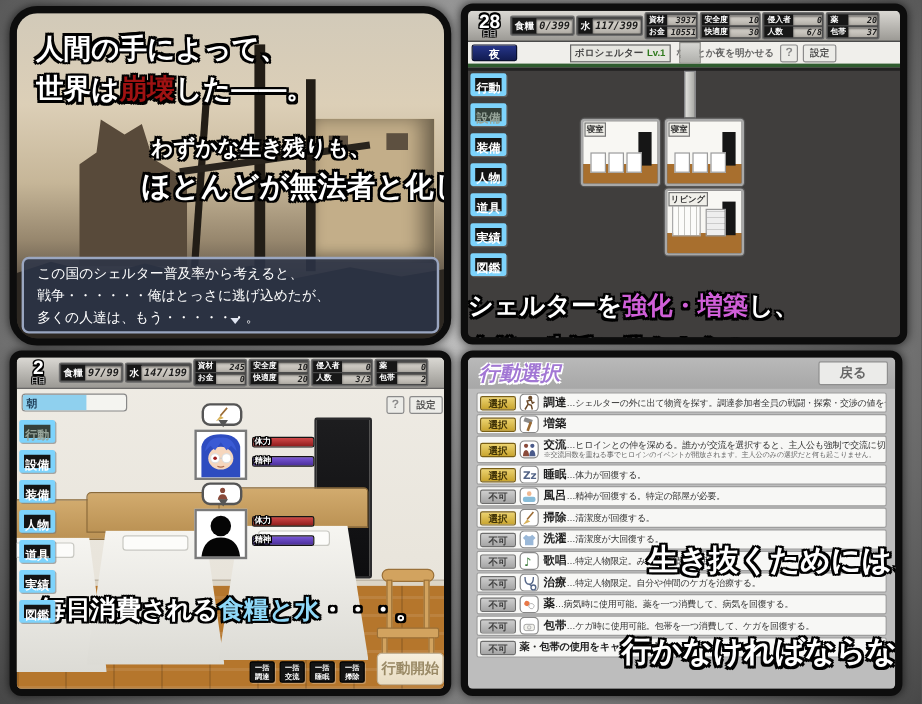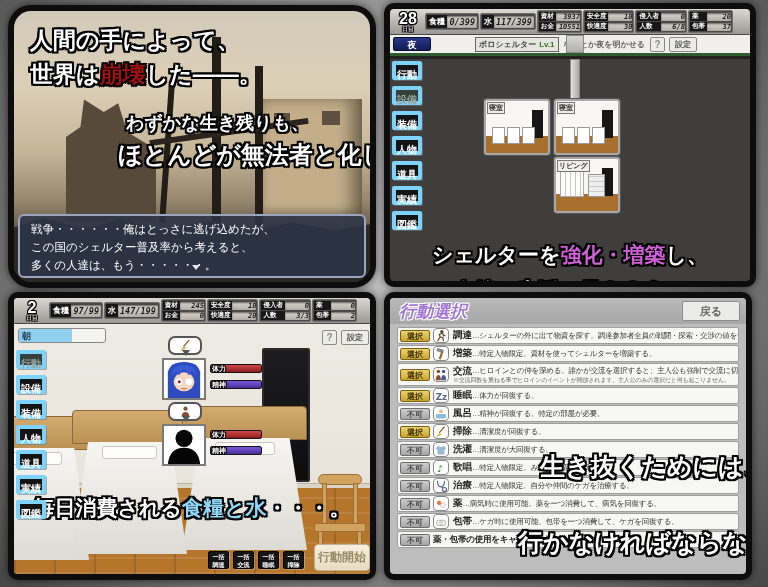--- a/index.html
+++ b/index.html
@@ -88,21 +88,21 @@
   .roomt{position:absolute;width:66px;height:56px;border:2px solid #a8a8a8;border-radius:3px;
     background:linear-gradient(180deg,#f8f7f3 0 68%,#a86f2e 68% 100%);box-shadow:0 0 0 1px #555;}
   .roomt .chipl{position:absolute;top:1px;left:1px;font-size:7px;background:#f0efe9;border:1px solid #777;
     padding:0 1px;color:#333;font-weight:bold;z-index:2;}
   .roomt .door{position:absolute;right:5px;top:9px;width:11px;height:28px;background:#161616;}
   .roomt .bedm{position:absolute;width:13px;height:17px;background:#fff;border:1px solid #9a9a9a;bottom:9px;}
   .locker{position:absolute;left:4px;top:11px;width:24px;height:27px;border:1px solid #aaa;
     background:repeating-linear-gradient(90deg,#fcfcfa 0 4px,#c8c8c4 4px 5px);}
   .shelf{position:absolute;left:32px;top:15px;width:17px;height:23px;border:1px solid #999;
     background:repeating-linear-gradient(0deg,#eee 0 4px,#ccc 4px 5px);}
-  .cap2{position:absolute;left:0;right:0;text-align:center;font-weight:bold;font-size:21px;white-space:nowrap;z-index:30;}
+  .cap2{position:absolute;left:0;right:0;text-align:left;font-weight:bold;font-size:21px;white-space:nowrap;z-index:30;}
 
   
   .room3{position:absolute;inset:0;background:linear-gradient(180deg,#efece5 0%,#e9e5dc 60%,#e2ddd2 100%);}
   .floor3{position:absolute;left:0;right:0;bottom:0;height:86px;background:#b5762c;
     background-image:repeating-linear-gradient(90deg,rgba(0,0,0,.13) 0 2px,transparent 2px 40px),
                      repeating-linear-gradient(0deg,rgba(255,255,255,.09) 0 2px,transparent 2px 15px);}
   .base3{position:absolute;left:0;right:0;bottom:86px;height:5px;background:#dcd5c6;border-top:1px solid #b8b0a0;}
   .door3{position:absolute;left:248px;top:50px;width:48px;height:134px;background:linear-gradient(#1d1d1f,#0d0d0f);
     border:2px solid #2b2b2d;border-radius:2px;z-index:2;}
   .knob{position:absolute;left:5px;top:64px;width:3px;height:9px;background:#808080;border-radius:2px;}
@@ -176,22 +176,22 @@
       <div class="pole" style="left:241px;top:55px;width:8px;height:160px;"></div>
       <div class="pole" style="left:150px;top:72px;width:6px;height:140px;transform:rotate(4deg);"></div>
       <div class="beam"></div>
       <div class="ground"></div>
     </div>
     <div class="il o2" id="il1">人間の手によって、</div>
     <div class="il o2" id="il3">わずかな生き残りも、</div>
     <div class="il o2" id="il2"><span>世界は</span><span class="hl-r">崩壊</span><span>した——。</span></div>
     <div class="il o2" id="il4">ほとんどが無法者と化した。</div>
     <div class="dlg">
+      <div>この国のシェルター普及率から考えると、</div>
       <div>戦争・・・・・・俺はとっさに逃げ込めたが、</div>
-      <div>この国のシェルター普及率から考えると、</div>
       <div>多くの人達は、もう・・・・・・。</div>
       <div class="cur"></div>
     </div>
   </div>
 
   <div class="p" id="p2">
     <div class="shbody">
       <div class="pipe"></div>
       <div class="roomt" style="left:94px;top:40px;">
         <span class="chipl">寝室</span>
@@ -463,21 +463,20 @@
       </div>
       <div class="arow">
         <div class="abtn gold">選択</div>
         <div class="aic">
             <svg width="14" height="14" viewBox="0 0 16 16">
               <rect x="3" y="2" width="8" height="4" fill="#8a8a8a" transform="rotate(20 7 4)"></rect>
               <rect x="7" y="5" width="2.5" height="9" fill="#9a6a33" transform="rotate(20 8 9)"></rect>
             </svg>
           </div>
         <span class="aname">増築</span>
-          <span class="adesc">…特定人物限定。資材を使ってシェルターを増築する。</span>
       </div>
       <div class="arow tall">
         <div class="abtn gold">選択</div>
         <div class="aic">
             <svg width="14" height="14" viewBox="0 0 16 16">
               <circle cx="5" cy="4" r="2" fill="#8a4a3a"></circle>
               <path d="M2 14 Q2.5 8 5 8 Q7.5 8 8 14 Z" fill="#8a4a3a"></path>
               <circle cx="11" cy="4" r="2" fill="#4a5a8a"></circle>
               <path d="M8 14 Q8.5 8 11 8 Q13.5 8 14 14 Z" fill="#4a5a8a"></path>
             </svg>

